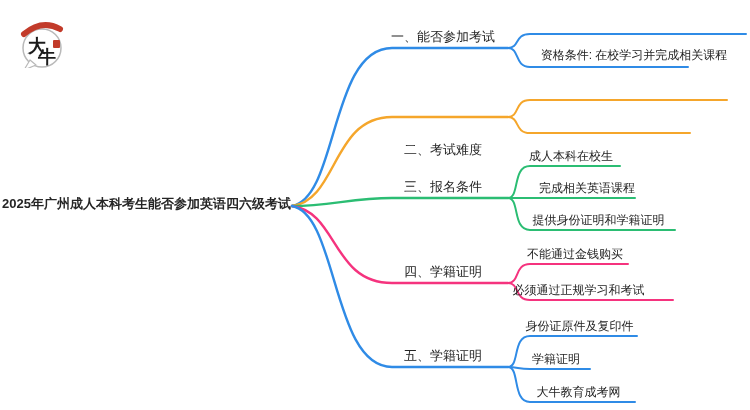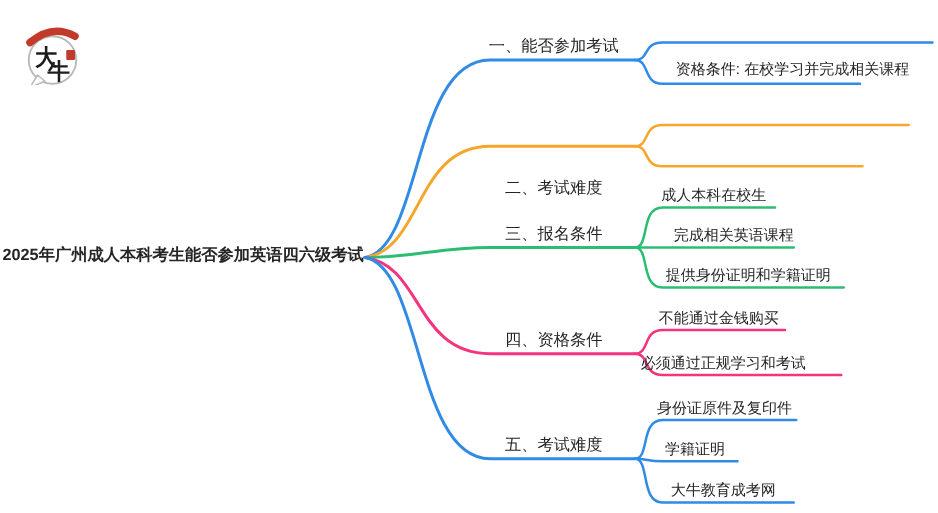--- a/index.html
+++ b/index.html
@@ -66,22 +66,22 @@
       <text x="26" y="51" font-size="18" font-weight="bold" fill="#1c1c1c">牛</text>
       <rect x="41" y="28" width="7" height="8" rx="1" fill="var(--logo_red)"></rect>
     </svg>
   </div>
 
   <div class="lbl main-topic" style="left:2px;top:196px;width:284px;">2025年广州成人本科考生能否参加英语四六级考试</div>
 
   <div class="lbl branch-lbl" style="left:380px;top:29px;width:126px;">一、能否参加考试</div>
   <div class="lbl branch-lbl" style="left:380px;top:98px;width:126px;margin-top:44px;">二、考试难度</div>
   <div class="lbl branch-lbl" style="left:380px;top:179px;width:126px;">三、报名条件</div>
-  <div class="lbl branch-lbl" style="left:380px;top:264px;width:126px;">四、资格条件</div>
-  <div class="lbl branch-lbl" style="left:380px;top:348px;width:126px;">五、考试难度</div>
+  <div class="lbl branch-lbl" style="left:380px;top:264px;width:126px;">四、学籍证明</div>
+  <div class="lbl branch-lbl" style="left:380px;top:348px;width:126px;">五、学籍证明</div>
 
   <div class="lbl sub-lbl" style="left:522px;top:17px;width:224px;margin-top:31px;">资格条件: 在校学习并完成相关课程</div>
 
 
   <div class="lbl sub-lbl" style="left:522px;top:149px;width:98px;">成人本科在校生</div>
   <div class="lbl sub-lbl" style="left:522px;top:181px;width:113px;text-align:right;">完成相关英语课程</div>
   <div class="lbl sub-lbl" style="left:522px;top:213px;width:153px;">提供身份证明和学籍证明</div>
 
   <div class="lbl sub-lbl" style="left:522px;top:247px;width:106px;">不能通过金钱购买</div>
   <div class="lbl sub-lbl" style="left:503px;top:283px;width:151px;text-align:center;">必须通过正规学习和考试</div>

